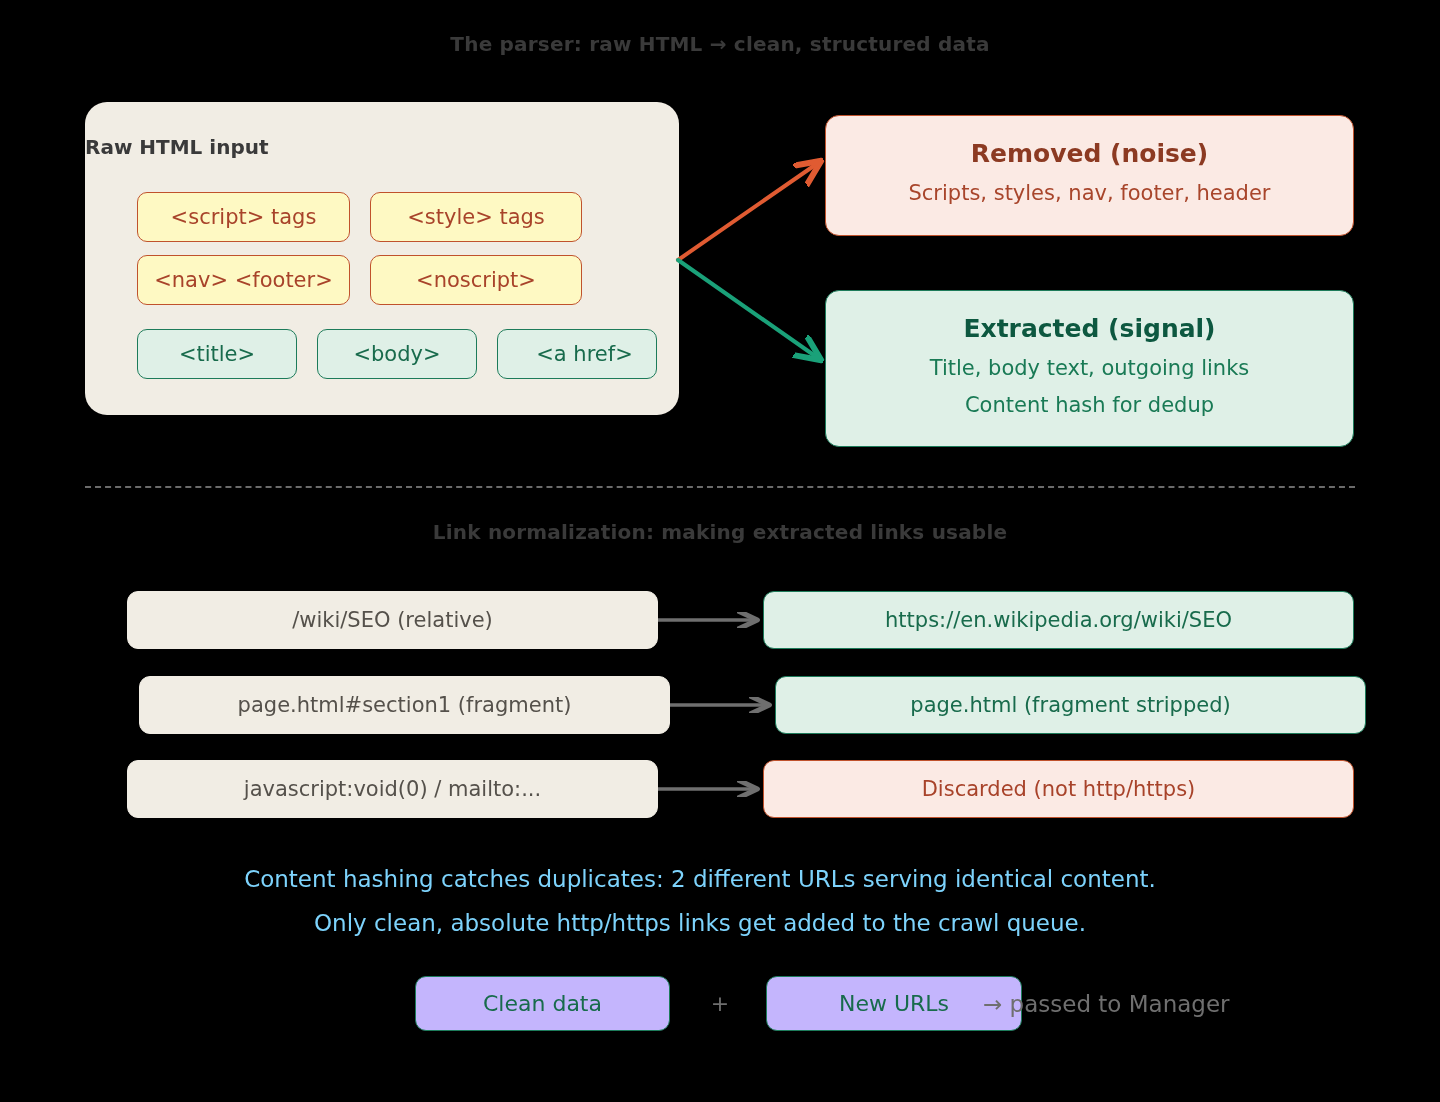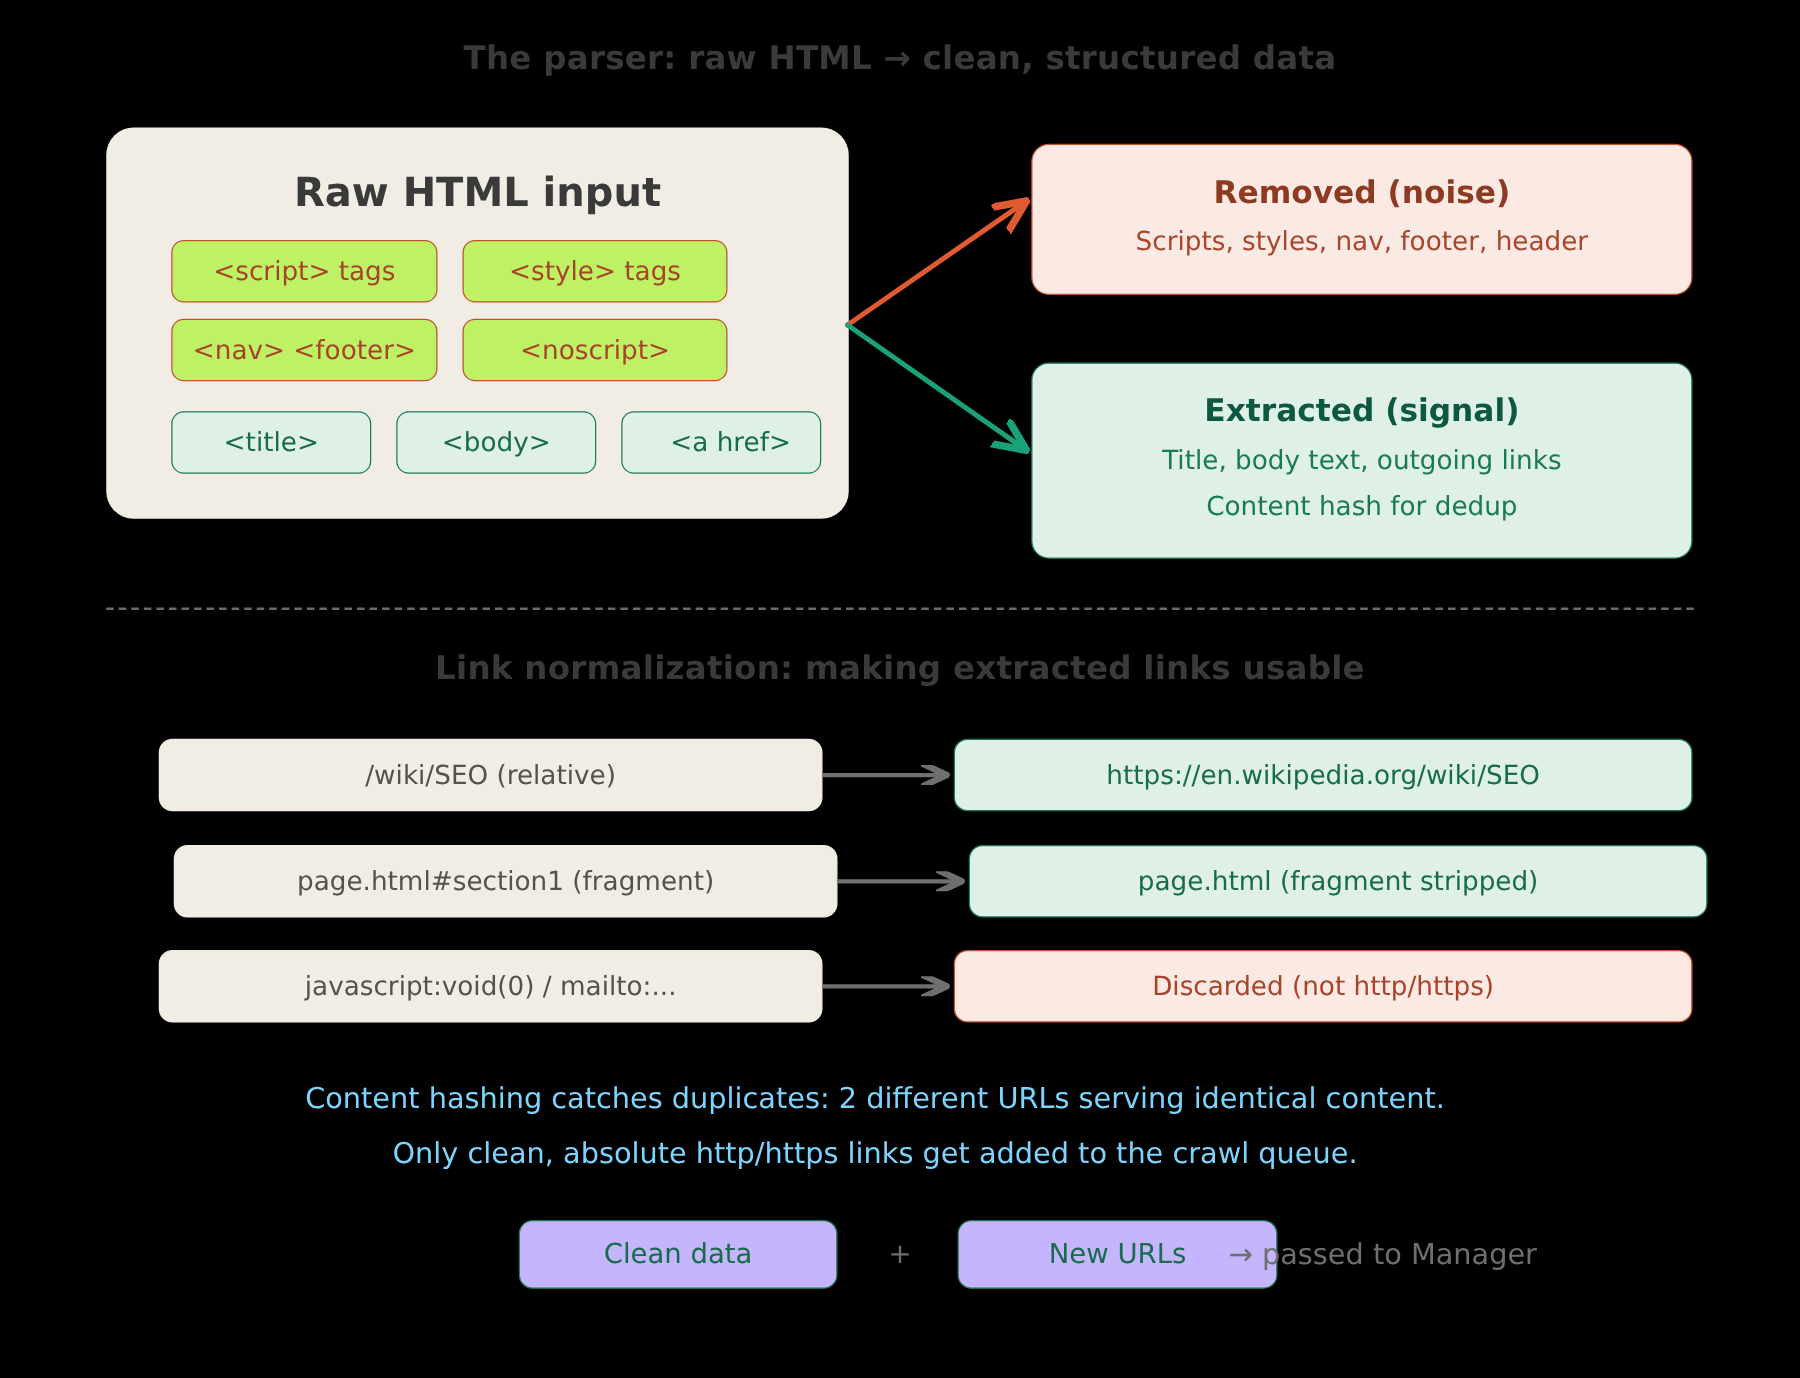--- a/index.html
+++ b/index.html
@@ -19,21 +19,21 @@
   .abs { position: absolute; }
 
   
   .section-title {
     position: absolute;
     left: 0;
     width: 1440px;
     text-align: center;
     color: #3a3a3a;
     font-weight: bold;
-    font-size: 26px;
+    font-size: 20px;
     letter-spacing: 0.2px;
     white-space: nowrap;
   }
   #title-parser { top: 32px; }
   #title-linknorm { top: 520px; }
 
   
   #raw-html-card {
     left: 85px;
     top: 102px;
@@ -41,38 +41,37 @@
     height: 313px;
     background: #f1ede4;
     border-radius: 22px;
     box-sizing: border-box;
   }
   #raw-html-title {
     position: absolute;
     left: 0;
     top: 33px;
     width: 594px;
-    text-align: center;
-    font-size: 32px;
+    font-size: 20px;
     font-weight: bold;
     color: #3a3a3a;
   }
 
   .tag-chip {
     position: absolute;
     display: flex;
     align-items: center;
     justify-content: center;
     border-radius: 10px;
     box-sizing: border-box;
     font-size: 21px;
     white-space: nowrap;
   }
   .chip-noise {
-    background: #bef264;
+    background: #fef9c3;
     border: 1.6px solid #c0522c;
     color: #a8432a;
   }
   .chip-signal {
     background: #dff0e7;
     border: 1.6px solid #1d7b5a;
     color: #186b4c;
   }
 
   

